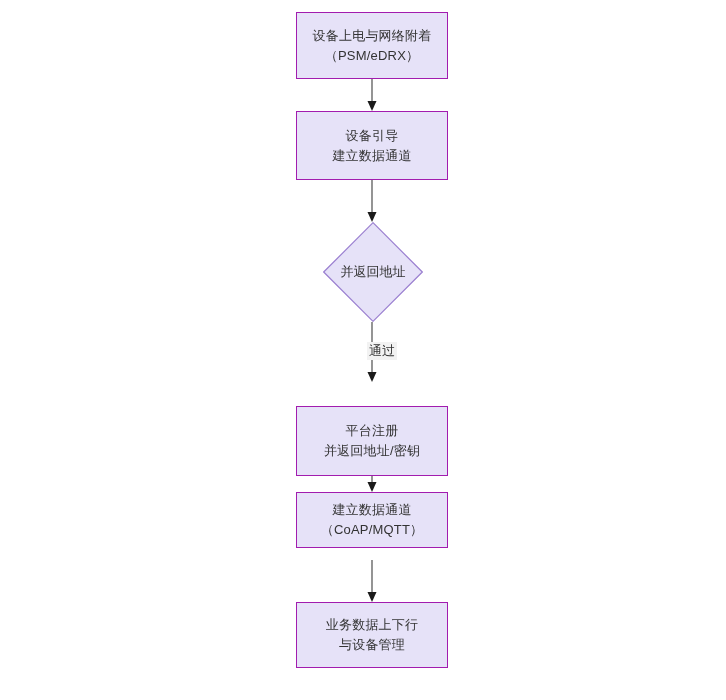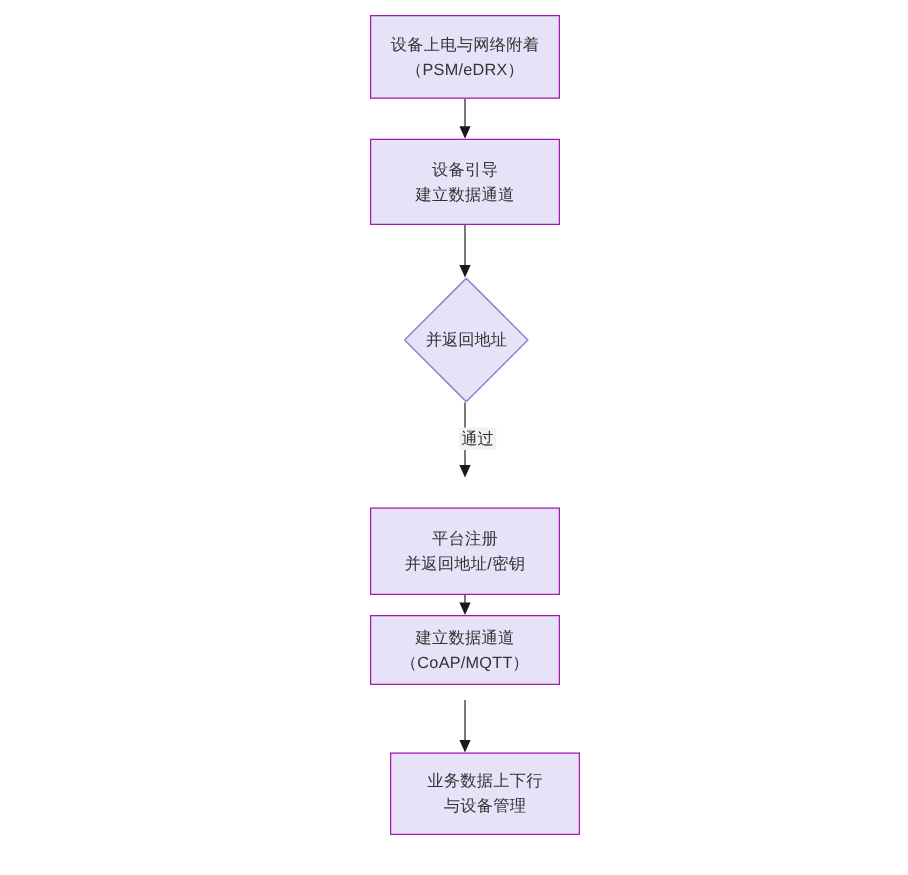--- a/index.html
+++ b/index.html
@@ -43,21 +43,21 @@
   
   .node-process {
     left: 296px;
     width: 152px;
     height: 67px;
   }
   #node-power-on   { top: 12px;  }
   #node-bootstrap  { top: 111px; height: 69px; }
   #node-register   { top: 382px; height: 70px; margin-top: 24px; }
   #node-channel    { top: 492px; height: 56px; }
-  #node-business   { top: 602px; height: 66px; margin-left: 16px; }
+  #node-business   { top: 602px; height: 66px; }
 
   
   .node-decision {
     position: absolute;
     left: 323px;
     top: 222px;
     width: 100px;
     height: 100px;
   }
   .node-decision .diamond-shape {

